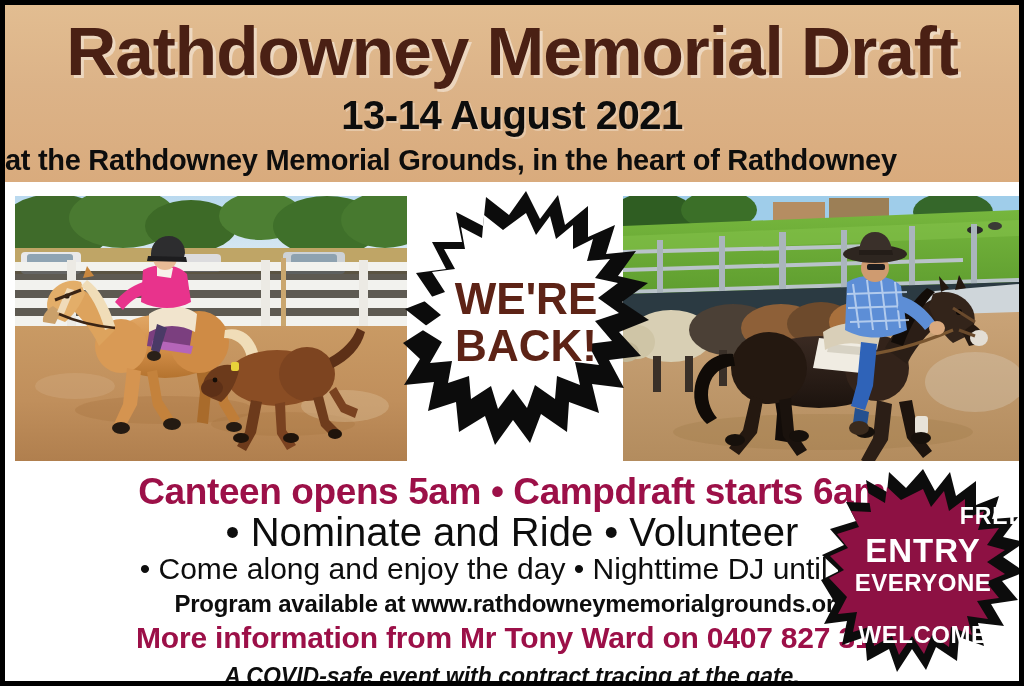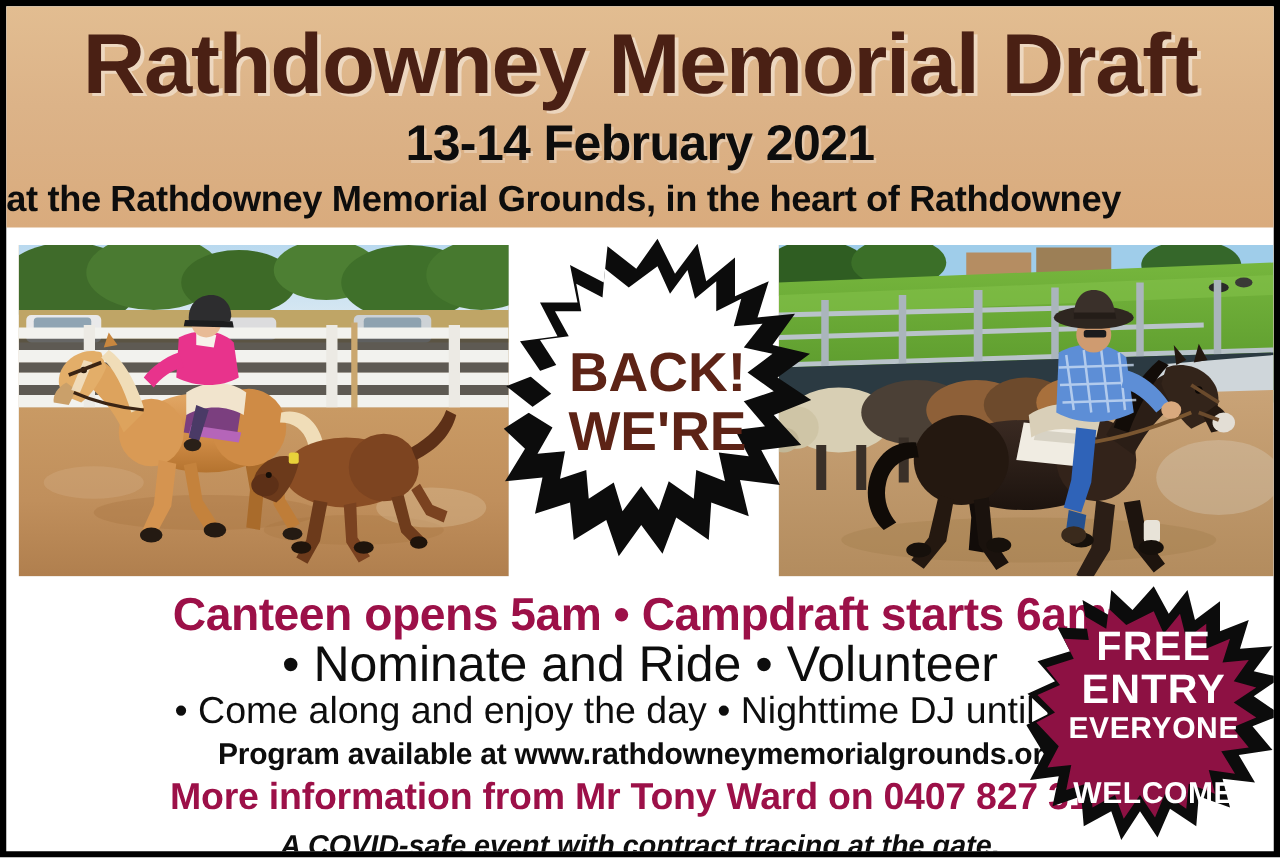--- a/index.html
+++ b/index.html
@@ -115,21 +115,21 @@
   .burst-free svg { display:block; width:100%; height:100%; }
   .burst-free-text {
     position: absolute;
     left: 0; right: 0; top: 33px;
     text-align: center;
     color: #ffffff;
     font-family: "Liberation Sans Narrow", "Liberation Sans", sans-serif;
     font-weight: bold;
     pointer-events: none;
   }
-  .bf-l1 { font-size: 33px; line-height: 33px; letter-spacing: 1px; }
+  .bf-l1 { font-size: 23px; line-height: 33px; letter-spacing: 1px; text-align: right; }
   .bf-l2 { font-size: 33px; line-height: 36px; letter-spacing: 1px; }
   .bf-l3 { font-size: 24px; line-height: 28px; letter-spacing: 0.5px; }
   .bf-l4 { font-size: 24px; line-height: 28px; letter-spacing: 0.5px; margin-top: 24px; }
 
   
   .bottom {
     position: absolute;
     left: 0; right: 0;
     top: 460px;
     height: 216px;
@@ -182,21 +182,21 @@
     white-space: nowrap;
   }
 </style>
 </head>
 <body>
 
 <div class="poster">
 
   <div class="header-band">
     <div class="title">Rathdowney Memorial Draft</div>
-    <div class="subtitle-date">13-14 February 2021</div>
+    <div class="subtitle-date">13-14 August 2021</div>
     <div class="subtitle-venue">at the Rathdowney Memorial Grounds, in the heart of Rathdowney</div>
   </div>
 
   <div class="photo photo-left">
     <svg viewBox="0 0 392 265" preserveAspectRatio="none">
       <defs>
         <linearGradient id="lskyA" x1="0" y1="0" x2="0" y2="1">
           <stop offset="0%" stop-color="#b9d9ef"></stop>
             <stop offset="100%" stop-color="#d8e8f2"></stop>
         </linearGradient>
@@ -493,22 +493,22 @@
       <ellipse cx="352" cy="186" rx="50" ry="30" fill="#d9cdbd" opacity="0.35"></ellipse>
     </svg>
   </div>
 
   <div class="burst-back">
     <svg viewBox="0 0 246 278">
       <polygon fill="#0c0c0c" points="123,2 137,30 155,6 162,36 185,17 185,48 212,36 203,65 233,62 215,87 245,94 219,113 246,131 216,143 238,167 206,171 221,199 189,195 196,224 166,213 164,243 138,225 127,254 110,231 92,256 82,227 56,243 53,213 25,222 31,193 1,196 17,170 0,154 25,138 2,120 30,109 13,84 43,80 29,53 59,53 53,23 80,37 83,8 106,26"></polygon>
       <polygon fill="#ffffff" points="123,24 133,46 147,27 153,50 170,36 170,60 190,50 184,72 207,70 192,89 215,94 195,109 216,124 192,132 209,152 185,155 196,176 172,173 177,196 154,187 152,210 132,196 124,219 110,200 95,220 88,197 68,210 66,187 45,194 49,172 27,174 39,153 18,140 38,126 20,111 42,103 29,83 52,80 41,60 62,60 58,38 79,49 81,26 100,41"></polygon>
     </svg>
     <div class="burst-back-text">
+      <div>WE'RE</div>
       <div>BACK!</div>
-      <div>WE'RE</div>
     </div>
   </div>
 
   <div class="bottom">
     <div class="line-headline">Canteen opens 5am • Campdraft starts 6am</div>
     <div class="line-b2">• Nominate and Ride • Volunteer</div>
     <div class="line-b3">• Come along and enjoy the day • Nighttime DJ until late</div>
     <div class="line-program">Program available at www.rathdowneymemorialgrounds.org</div>
     <div class="line-contact">More information from Mr Tony Ward on 0407 827 312</div>
     <div class="line-covid">A COVID-safe event with contract tracing at the gate.</div>

